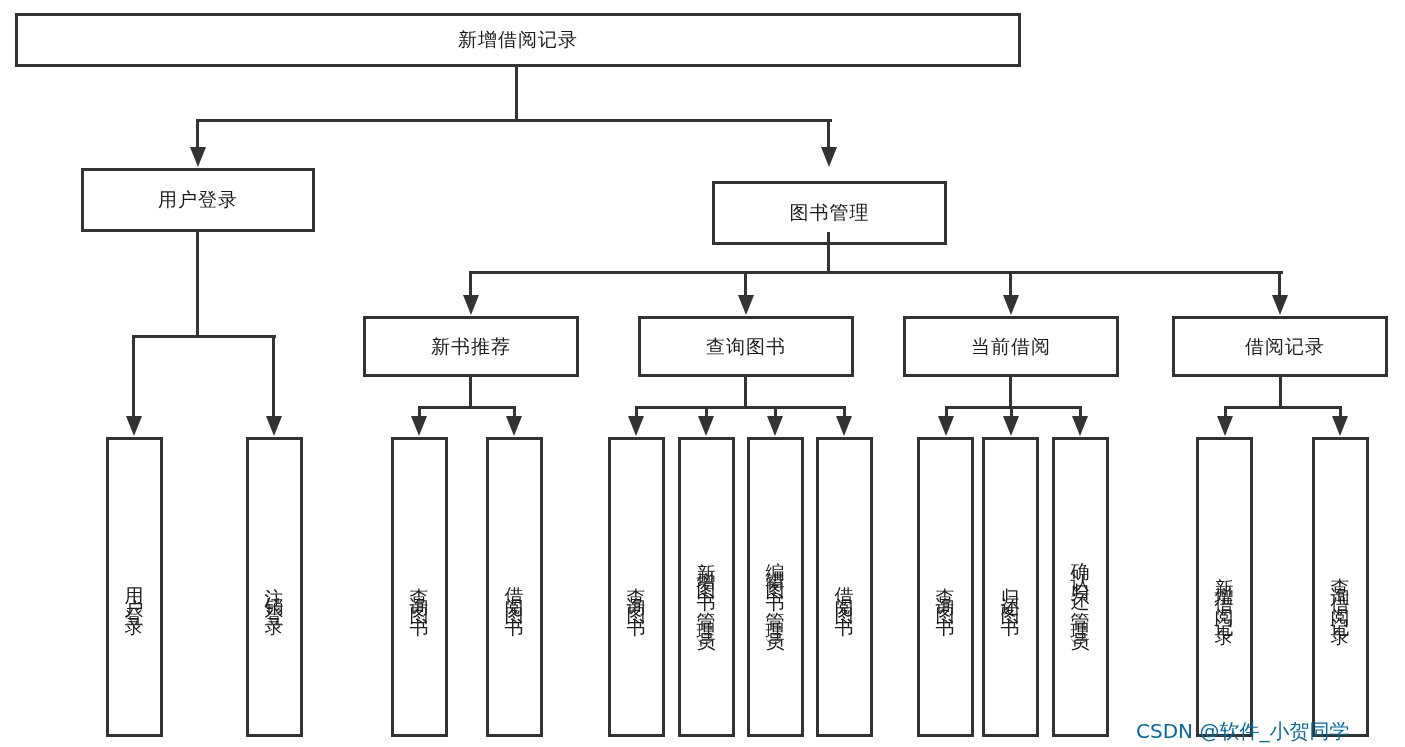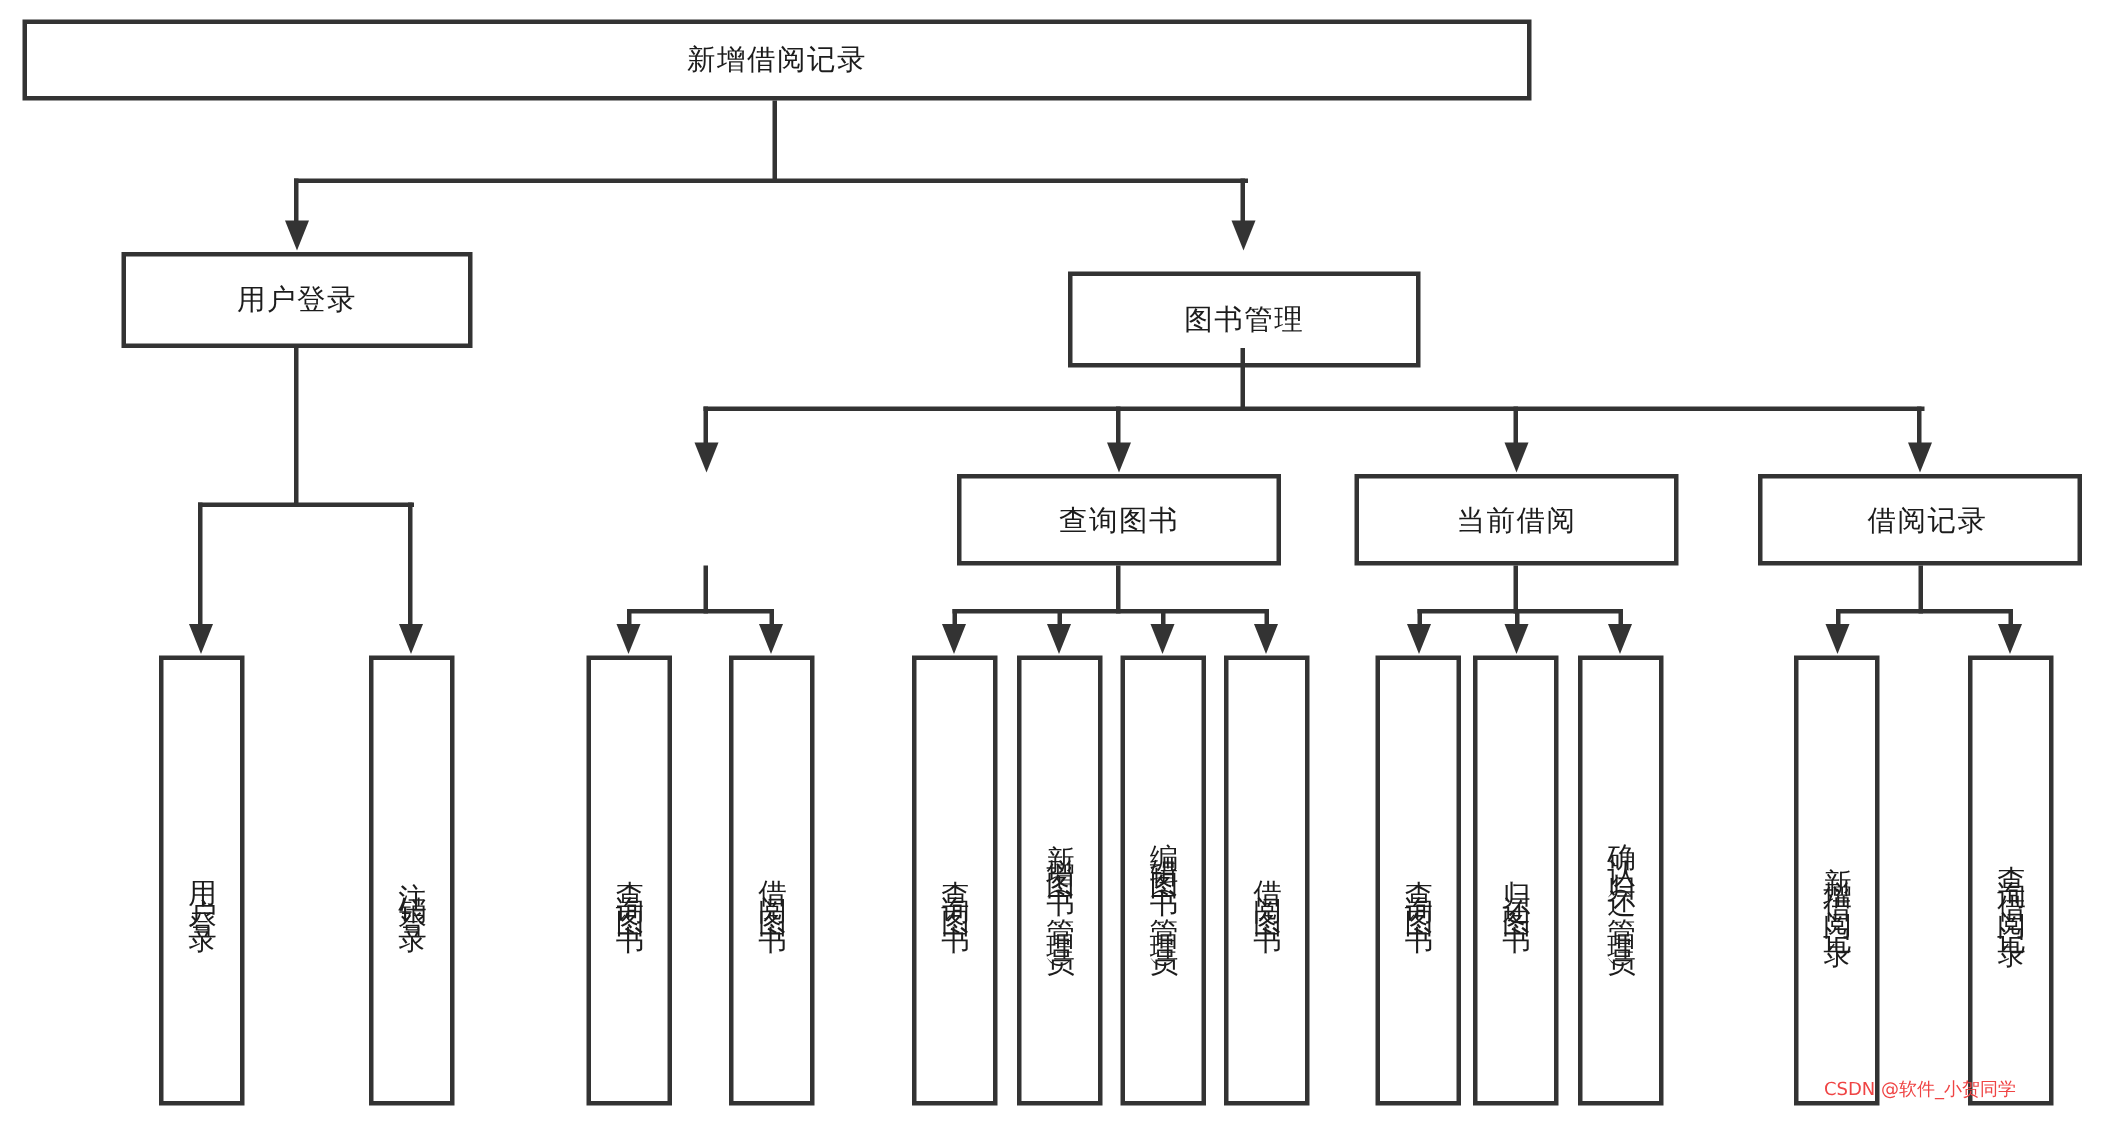--- a/index.html
+++ b/index.html
@@ -34,24 +34,24 @@
   .line { position: absolute; background: #333333; }
   .arrow {
     position: absolute;
     width: 0; height: 0;
     border-left: 8px solid transparent;
     border-right: 8px solid transparent;
     border-top: 20px solid #333333;
   }
   .watermark {
     position: absolute;
-    left: 1216px;
+    left: 1136px;
     top: 718px;
-    font-size: 12px;
-    color: #ef4444;
+    font-size: 20px;
+    color: #0369a1;
     white-space: nowrap;
     z-index: 10;
   }
 </style>
 </head>
 <body>
 
 <div class="stage">
 
   <div class="node h-node" style="left:15px; top:13px; width:1006px; height:54px;">新增借阅记录</div>
@@ -77,20 +77,21 @@
   <div class="line" style="left:469px; top:271px; width:814px; height:3px;"></div>
   <div class="line" style="left:469px; top:271px; width:3px; height:26px;"></div>
   <div class="arrow" style="left:463px; top:295px;"></div>
   <div class="line" style="left:744px; top:271px; width:3px; height:26px;"></div>
   <div class="arrow" style="left:738px; top:295px;"></div>
   <div class="line" style="left:1009px; top:271px; width:3px; height:26px;"></div>
   <div class="arrow" style="left:1003px; top:295px;"></div>
   <div class="line" style="left:1278px; top:271px; width:3px; height:26px;"></div>
   <div class="arrow" style="left:1272px; top:295px;"></div>
 
+  <div class="node h-node" style="left:363px; top:316px; width:216px; height:61px;">新书推荐</div>
   <div class="node h-node" style="left:638px; top:316px; width:216px; height:61px;">查询图书</div>
   <div class="node h-node" style="left:903px; top:316px; width:216px; height:61px;">当前借阅</div>
   <div class="node h-node" style="left:1172px; top:316px; width:216px; height:61px;padding-left:10px;">借阅记录</div>
 
   <div class="line" style="left:469px; top:377px; width:3px; height:32px;"></div>
   <div class="line" style="left:418px; top:406px; width:98px; height:3px;"></div>
   <div class="line" style="left:418px; top:406px; width:3px; height:12px;"></div>
   <div class="arrow" style="left:411px; top:416px;"></div>
   <div class="line" style="left:513px; top:406px; width:3px; height:12px;"></div>
   <div class="arrow" style="left:506px; top:416px;"></div>

